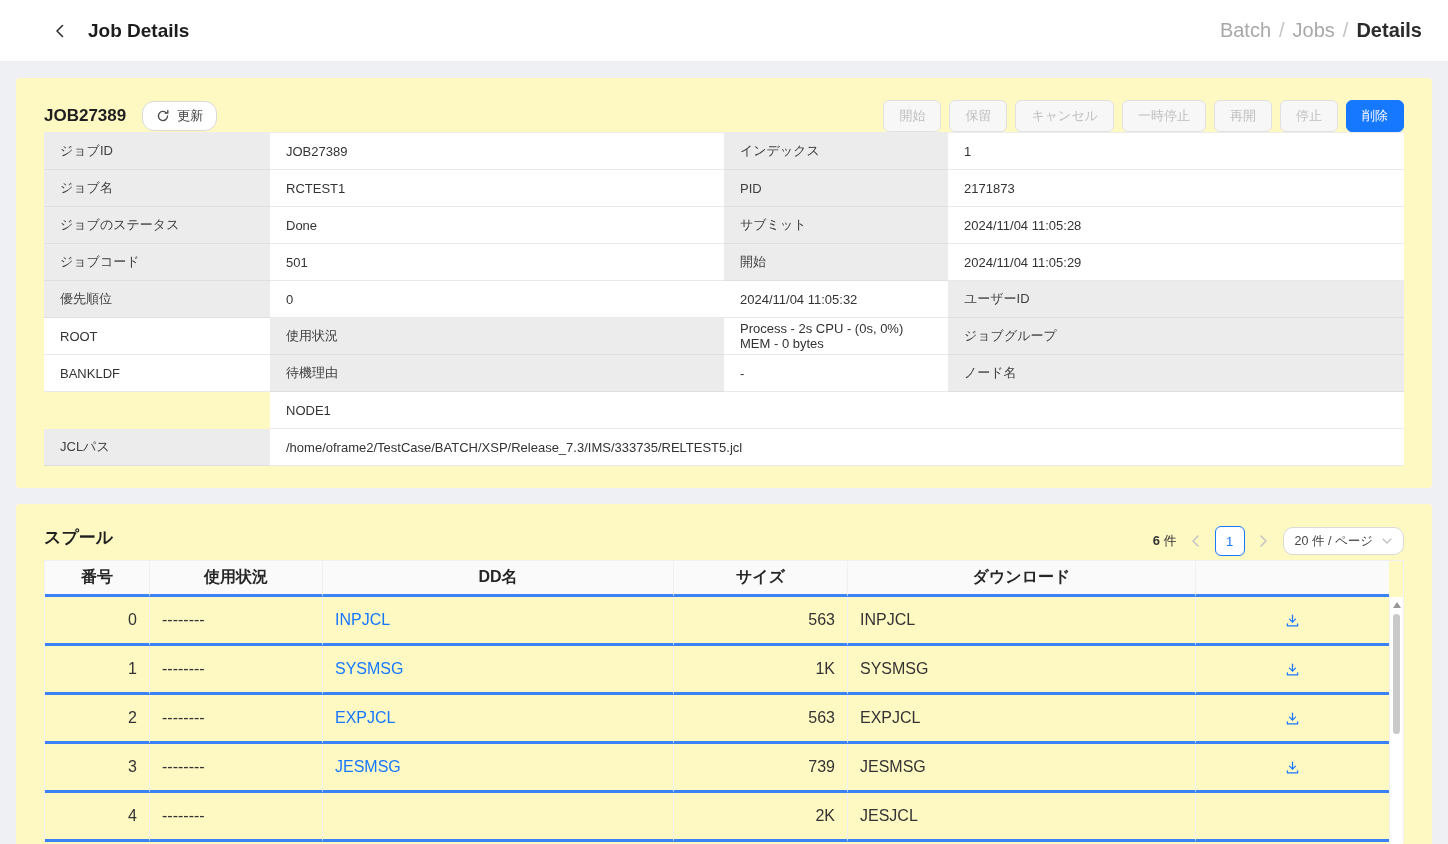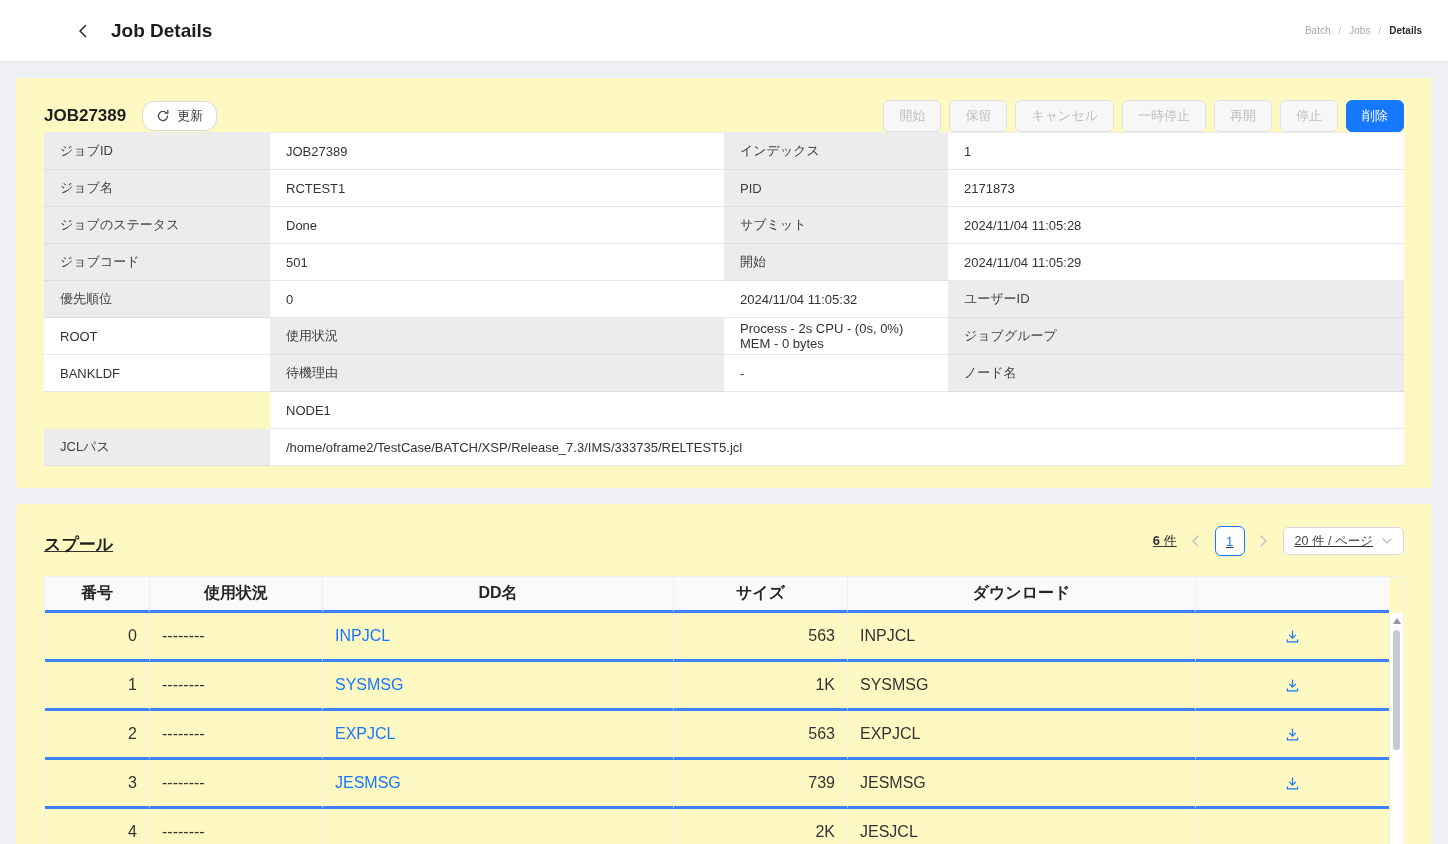--- a/index.html
+++ b/index.html
@@ -8,26 +8,26 @@
     background: #eef0f3;
     font-family: "Liberation Sans", "DejaVu Sans", sans-serif;
     color: #333;
     font-size: 13px;
   }
 
   
   .topbar {
     height: 62px; background: #fff; border-bottom: 1px solid #ececec;
     display: flex; align-items: center; justify-content: space-between;
-    padding: 0 26px 0 71px;
+    padding: 0 26px 0 48px;
   }
   .topbar-left { display: flex; align-items: center; gap: 16px; }
   .back { display: inline-flex; align-items: center; cursor: pointer; padding: 4px; }
   .page-title { font-size: 19px; font-weight: bold; color: #1c1c1c; }
-  .breadcrumb { font-size: 10px; color: #a8a8a8; display: flex; align-items: flex-start; }
+  .breadcrumb { font-size: 20px; color: #a8a8a8; display: flex; align-items: flex-start; }
   .crumb { cursor: pointer; }
   .sep { margin: 0 8px; color: #c4c4c4; }
   .crumb.current { color: #2b2b2b; font-weight: bold; cursor: default; }
 
   
   .card {
     background: #fef9c3; margin: 16px 16px 0; border-radius: 4px;
     padding: 22px 28px;
   }
   .card2 { padding-bottom: 0; min-height: 400px; }
@@ -56,32 +56,32 @@
   }
   .dc {
     min-height: 37px; display: flex; align-items: center;
     padding: 3px 16px; font-size: 13px; border-bottom: 1px solid #e9e9e9;
   }
   .dl { background: #ececec; color: #404040; border-bottom: 1px solid #dfdfdf; }
   .dv { color: #333; background: #fff; }
   .wide { grid-column: 2 / 5; }
 
   
-  .spool-head-row { display: flex; align-items: flex-end; justify-content: space-between; margin-bottom: 20px; text-decoration: underline; }
+  .spool-head-row { display: flex; align-items: flex-start; justify-content: space-between; margin-bottom: 4px; }
   .spool-title { font-size: 17px; font-weight: bold; color: #1f1f1f; }
   .pager { display: flex; align-items: center; gap: 10px; font-size: 13px; color: #333; }
   .total b { font-weight: bold; }
   .pg-arrow { display: inline-flex; align-items: center; justify-content: center; width: 18px; height: 28px; cursor: pointer; }
   .pg-current {
     min-width: 30px; height: 30px; border: 1px solid #1677ff; border-radius: 6px;
     color: #1677ff; display: inline-flex; align-items: center; justify-content: center;
     font-size: 13px; background: #fff; cursor: pointer;
   }
   .pg-size {
-    height: 28px; border: 1px solid #d9d9d9; border-radius: 5px;
+    height: 28px; border: 1px solid #d9d9d9; border-radius: 10px;
     display: inline-flex; align-items: center; gap: 9px; padding: 0 11px;
     font-size: 12.5px; color: #454545; background: #fff; cursor: pointer;
   }
 
   
   .stable { border: 1px solid #f0f0f0; border-bottom: none; }
   .sheadr { display: grid; grid-template-columns: 105px 173px 351px 174px 348px 1fr 14px; }
   .sc {
     display: flex; align-items: center; padding: 0 12px; font-size: 16px;
     border-bottom: 3px solid #3b82f6; border-right: 1px solid #f0f0f0; min-width: 0;

